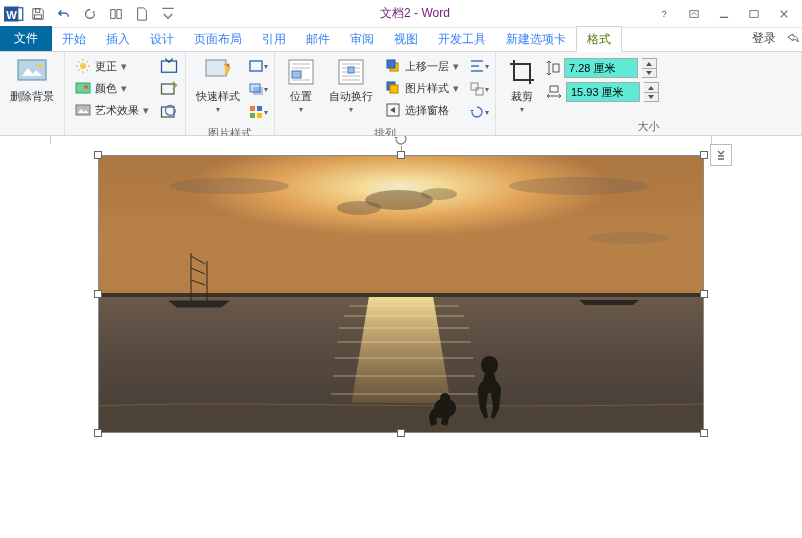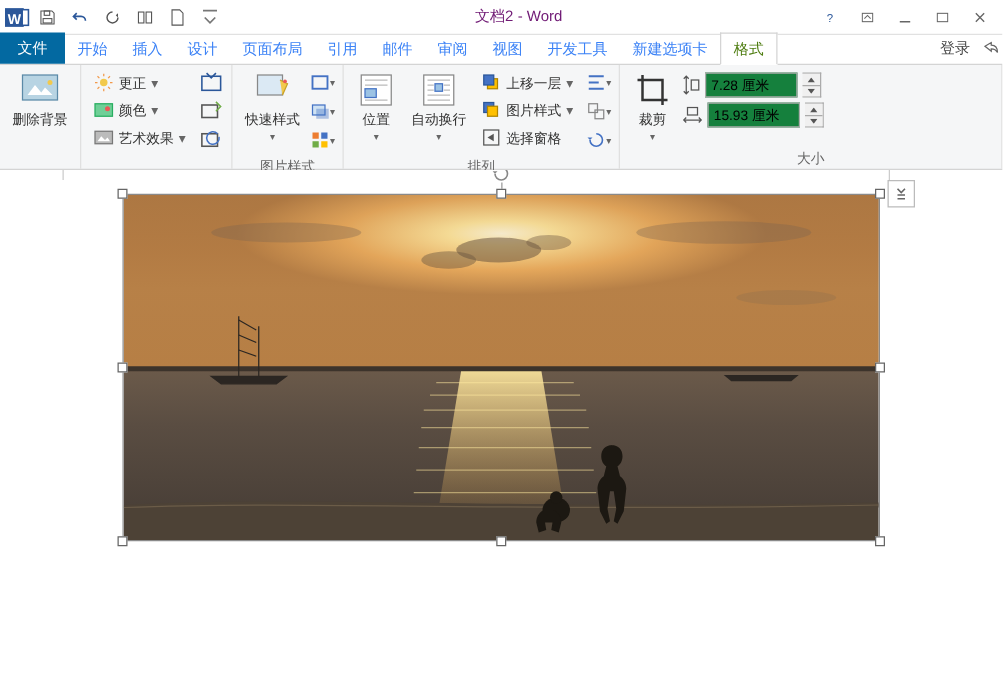--- a/index.html
+++ b/index.html
@@ -28,21 +28,21 @@
   .big-btn .icon { width: 32px; height: 32px; display: flex; align-items: center; justify-content: center; }
   .big-btn .lbl { font-size: 11px; text-align: center; line-height: 1.2; }
   .stack { display: flex; flex-direction: column; gap: 2px; padding: 2px 2px; }
   .small-row { display: flex; align-items: center; gap: 4px; height: 20px; padding: 0 4px; font-size: 11px; cursor: pointer; white-space: nowrap; }
   .small-row .icon { width: 16px; height: 16px; display: flex; align-items: center; justify-content: center; }
   .small-row .dd { width: 8px; color: #666; }
   .icon-col { display: flex; flex-direction: column; gap: 3px; padding: 2px 2px; }
   .icon-cell { width: 20px; height: 20px; display: flex; align-items: center; justify-content: center; cursor: pointer; }
   .size-col { display: flex; flex-direction: column; gap: 4px; padding: 4px 6px 0 2px; }
   .size-row { display: flex; align-items: center; gap: 4px; }
-  .size-input { width: 74px; height: 20px; border: 1px solid #ababab; background: #15803d; font-size: 11px; padding: 0 4px; }
+  .size-input { width: 74px; height: 20px; border: 1px solid #ababab; background: #5eead4; font-size: 11px; padding: 0 4px; }
   .spinner { display: flex; flex-direction: column; border: 1px solid #ababab; border-left: none; }
   .spin { width: 14px; height: 9px; display: flex; align-items: center; justify-content: center; background: #f0f0f0; cursor: pointer; }
   .spin + .spin { border-top: 1px solid #ababab; }
   .doc-area { position: relative; height: 402px; background: #fff; overflow: hidden; }
   .doc-page-edge { position: absolute; top: 0; left: 50px; right: 90px; height: 8px; border-left: 1px solid #ccc; border-right: 1px solid #ccc; }
   .canvas { position: relative; margin: 14px 50px 0 50px; }
   .image-selected { position: relative; width: 604px; height: 276px; margin: 20px auto 0 auto; }
   .image-selected svg.photo { width: 100%; height: 100%; display: block; }
   .sel-border { position: absolute; inset: -1px; border: 1px solid #8a8a8a; pointer-events: none; }
   .handle { position: absolute; width: 8px; height: 8px; background: #fff; border: 1px solid #666; }

